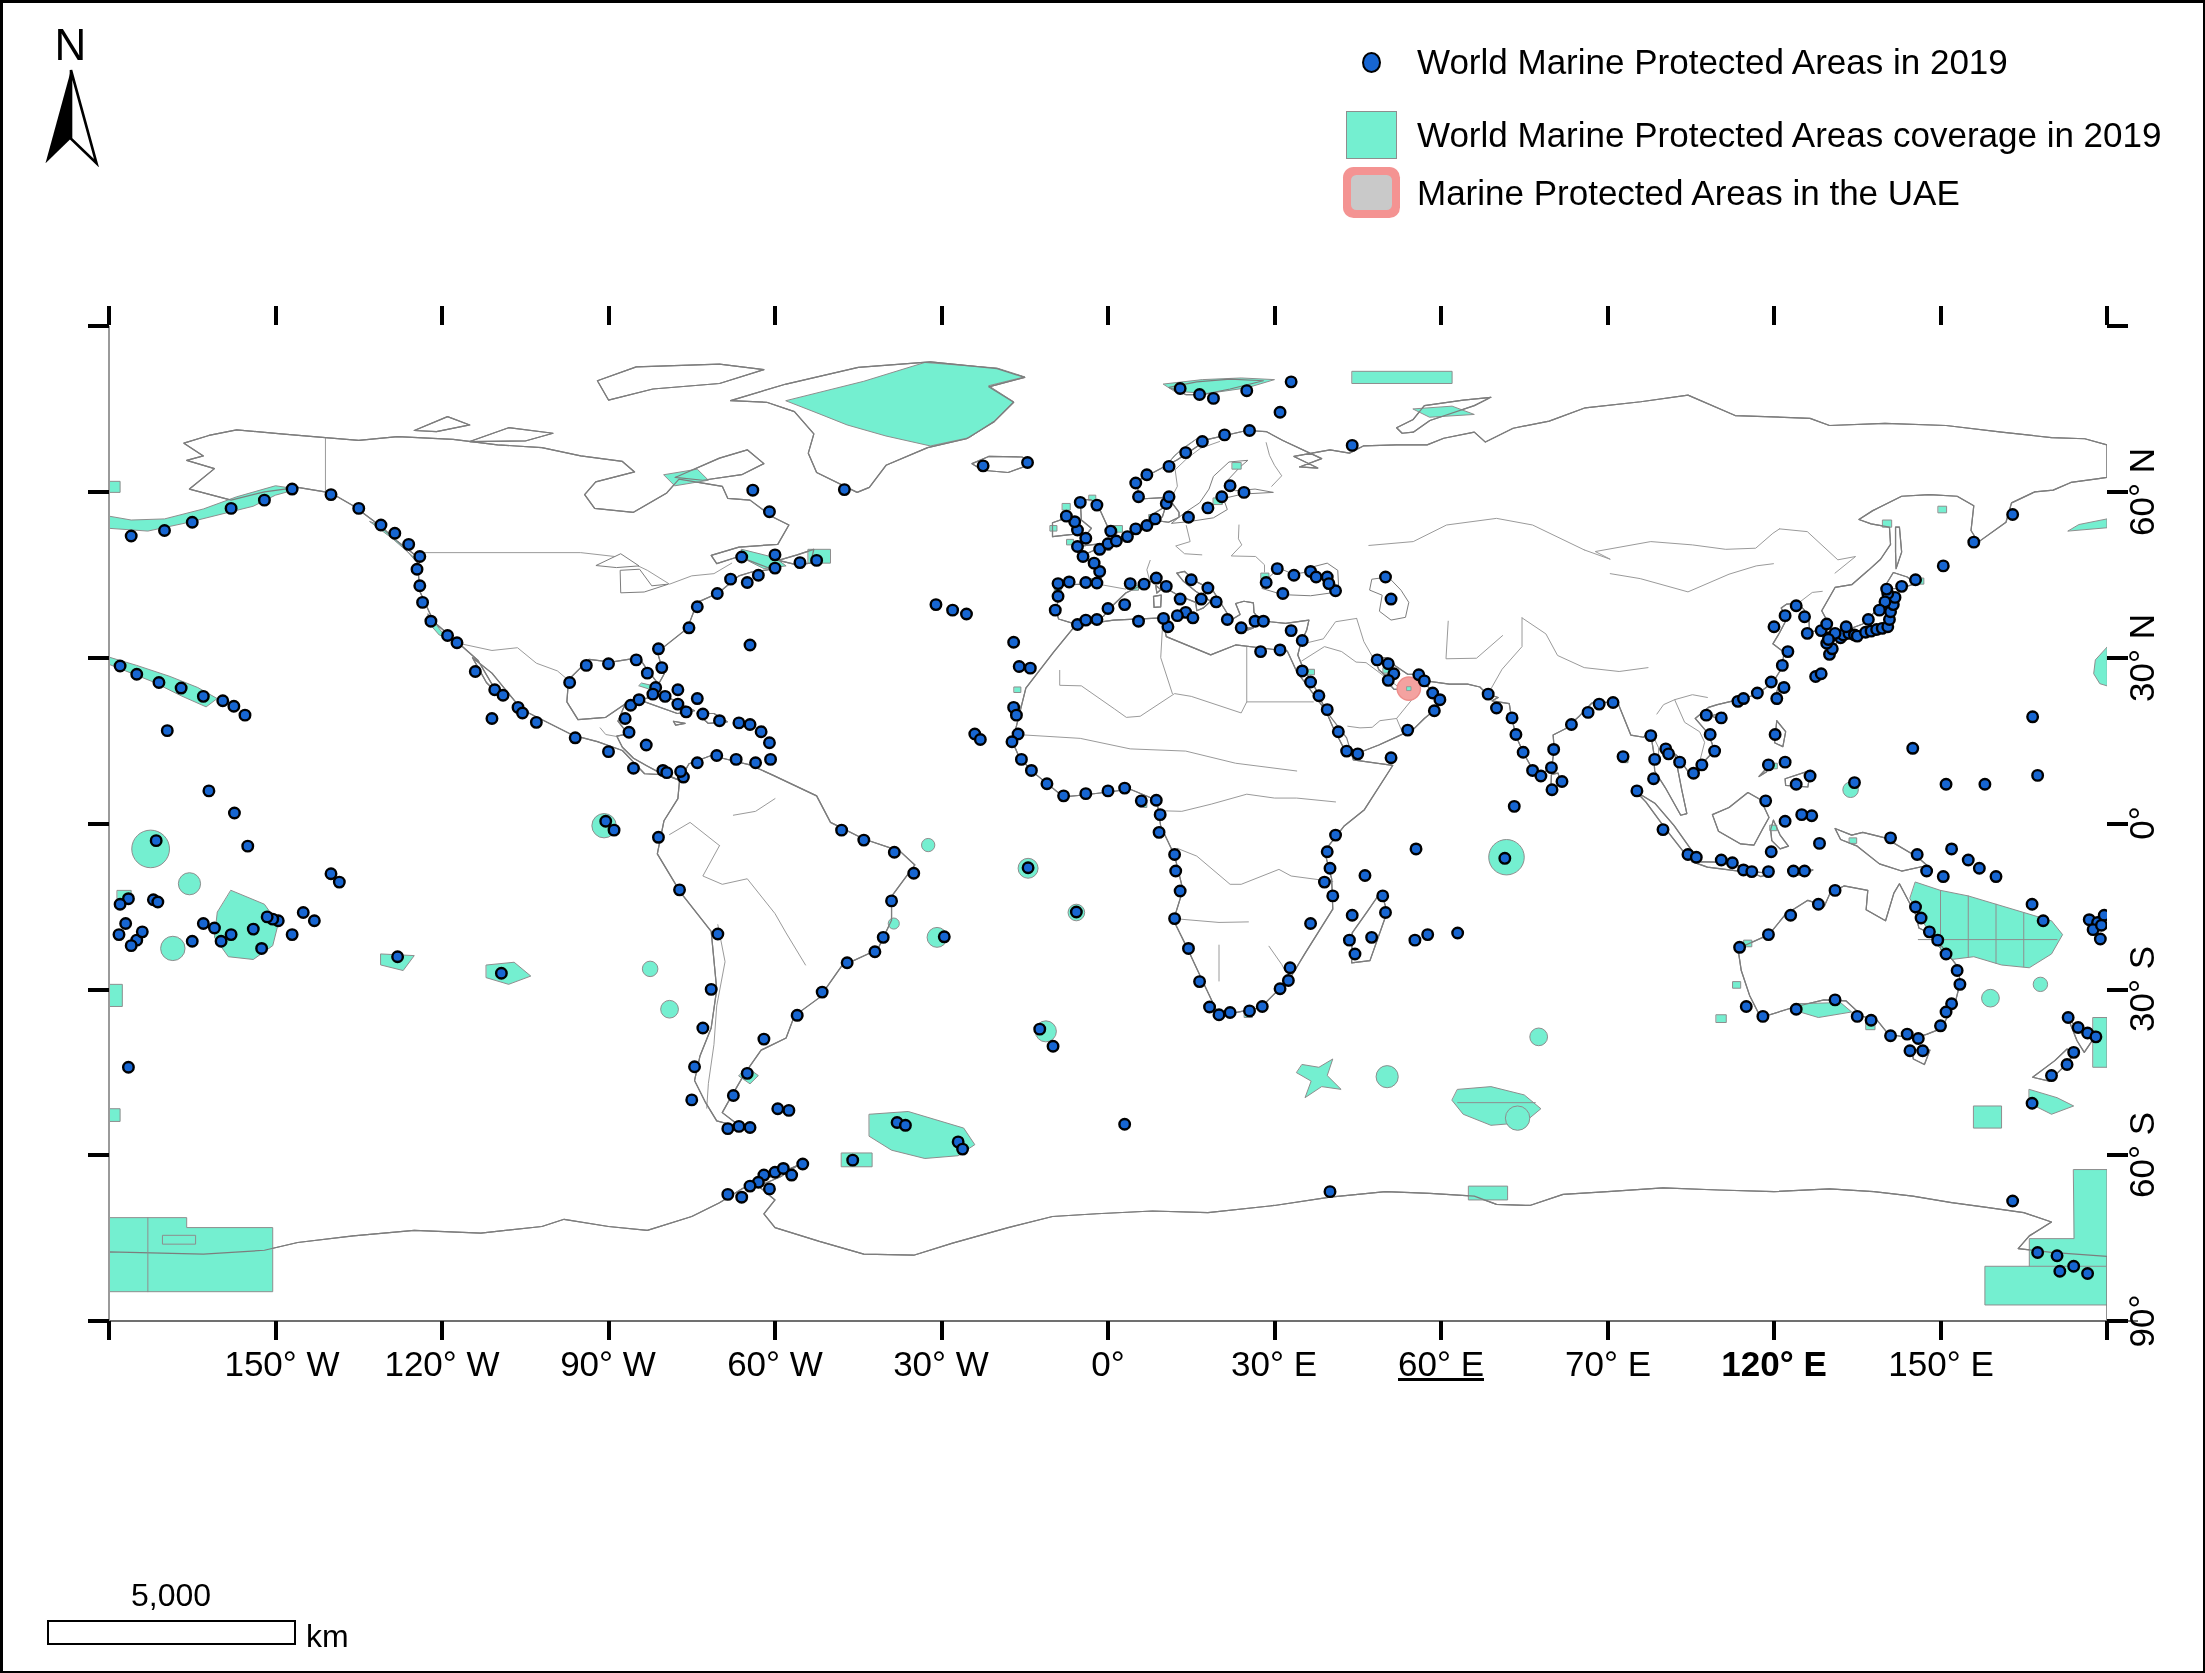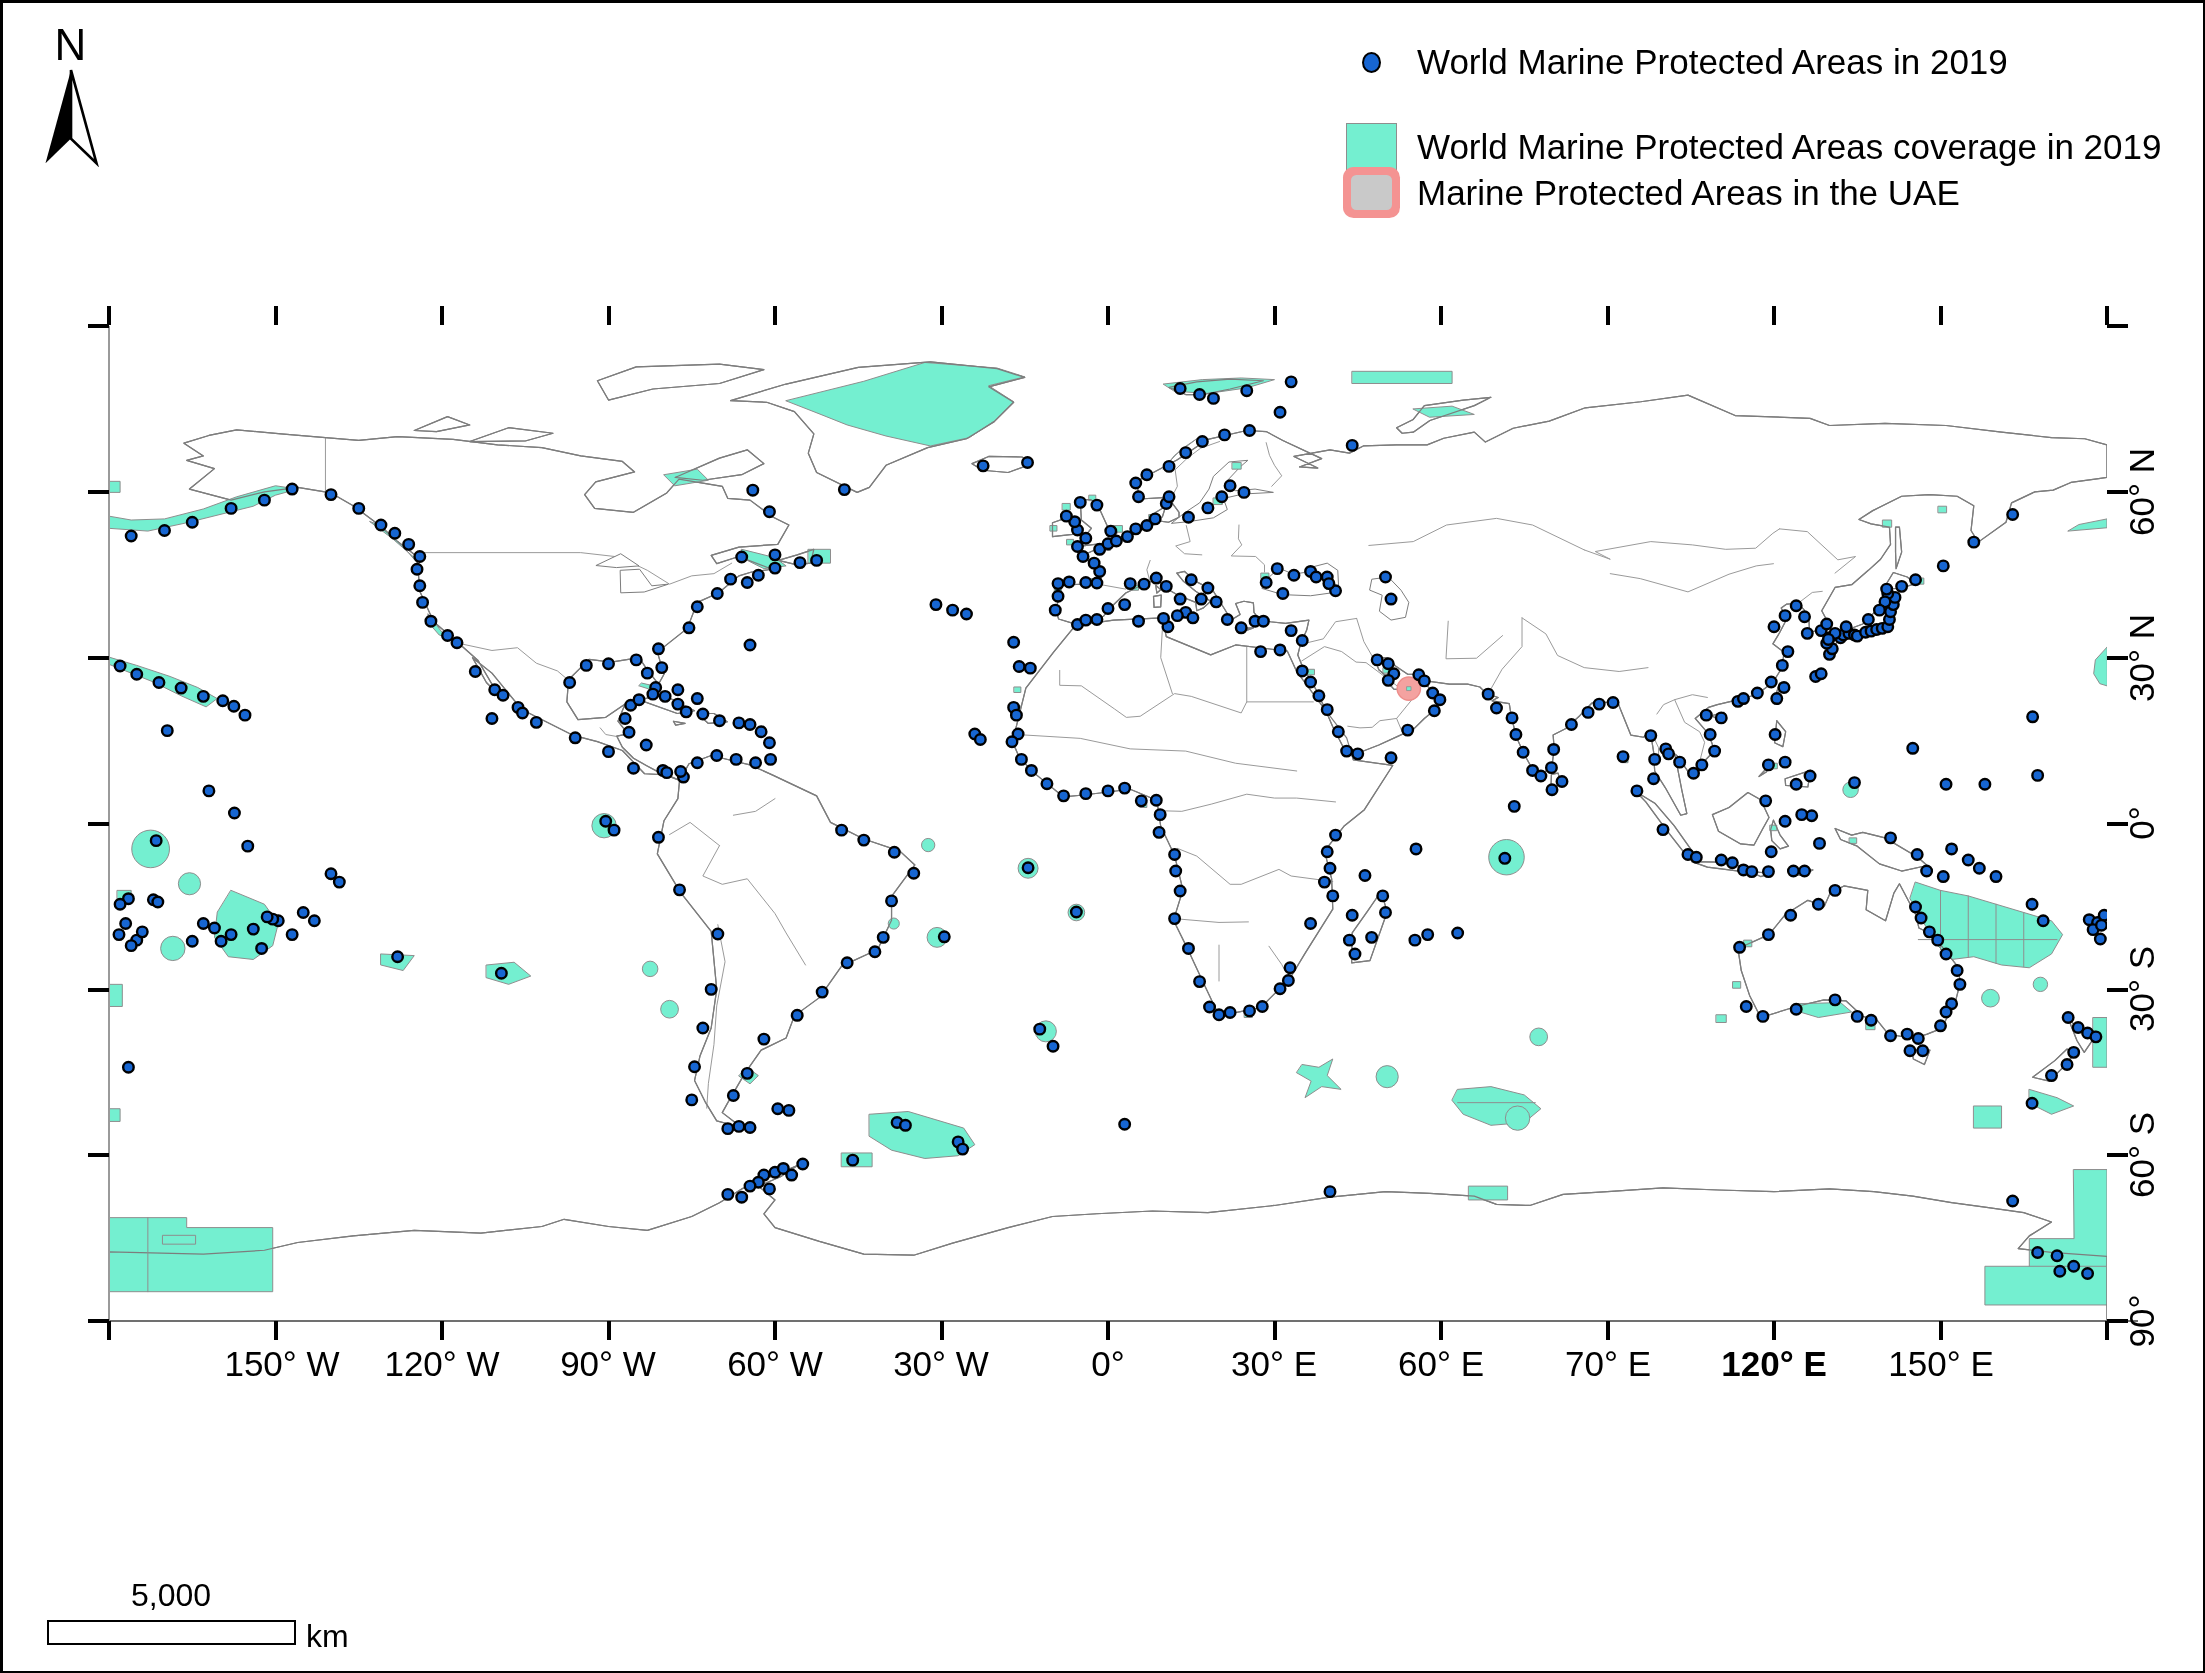--- a/index.html
+++ b/index.html
@@ -45,21 +45,21 @@
     </svg>
   </div>
 
   <div class="legend">
     <div class="lrow" style="top:7px;">
       <div class="lsym">
         <div class="dotSym" id="legDot" style="background: rgb(23, 102, 210); border: 2.6px solid rgb(0, 0, 0);"></div>
       </div>
       <div class="ltext">World Marine Protected Areas in 2019</div>
     </div>
-    <div class="lrow" style="top:88px;align-items:center;">
+    <div class="lrow" style="top:76px;align-items:center;">
       <div class="lsym">
         <div class="sw-cov" id="legCov" style="background: rgb(116, 239, 208);"></div>
       </div>
       <div class="ltext">World Marine Protected Areas coverage in 2019</div>
     </div>
     <div class="lrow" style="top:132px;">
       <div class="lsym">
         <div class="sw-uae-outer" id="legUaeOuter" style="background: rgb(244, 147, 146);">
           <div class="sw-uae" id="legUaeInner" style="background: rgb(201, 201, 201);"></div>
         </div>
@@ -856,21 +856,21 @@
       <div class="tick h" style="left: 2104px; top: 1150px;"></div>
       <div class="tick h" style="left: 85px; top: 1316px;"></div>
       <div class="tick h" style="left: 2104px; top: 1316px;"></div>
       <div class="lonlab" style="left: 272px; top: 1341px; margin-left: 7px;">150° W</div>
       <div class="lonlab" style="left: 439px; top: 1341px;">120° W</div>
       <div class="lonlab" style="left: 605px; top: 1341px;">90° W</div>
       <div class="lonlab" style="left: 772px; top: 1341px;">60° W</div>
       <div class="lonlab" style="left: 938px; top: 1341px;">30° W</div>
       <div class="lonlab" style="left: 1105px; top: 1341px;">0°</div>
       <div class="lonlab" style="left: 1271px; top: 1341px;">30° E</div>
-      <div class="lonlab" style="left: 1438px; top: 1341px;">60° E</div>
+      <div class="lonlab" style="left: 1438px; top: 1341px; text-decoration: underline;">60° E</div>
       <div class="lonlab" style="left: 1605px; top: 1341px;">70° E</div>
       <div class="lonlab" style="left: 1771px; top: 1341px; font-weight: bold;">120° E</div>
       <div class="lonlab" style="left: 1938px; top: 1341px;">150° E</div>
       <div class="latlab" style="left: 2139px; top: 489px;">60° N</div>
       <div class="latlab" style="left: 2139px; top: 655px;">30° N</div>
       <div class="latlab" style="left: 2139px; top: 820px;">0°</div>
       <div class="latlab" style="left: 2139px; top: 986px;">30° S</div>
       <div class="latlab" style="left: 2139px; top: 1152px;">60° S</div>
       <div class="latlab" style="left: 2139px; top: 1318px;">90°</div>
     </div>

